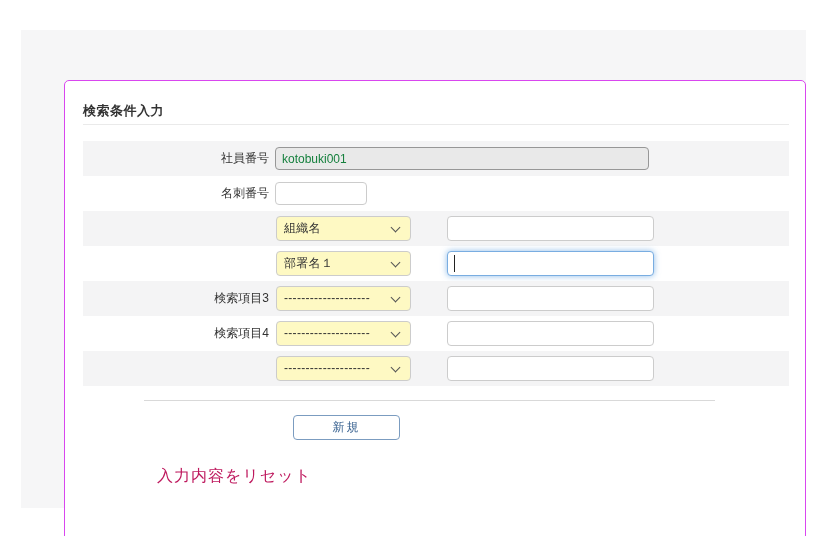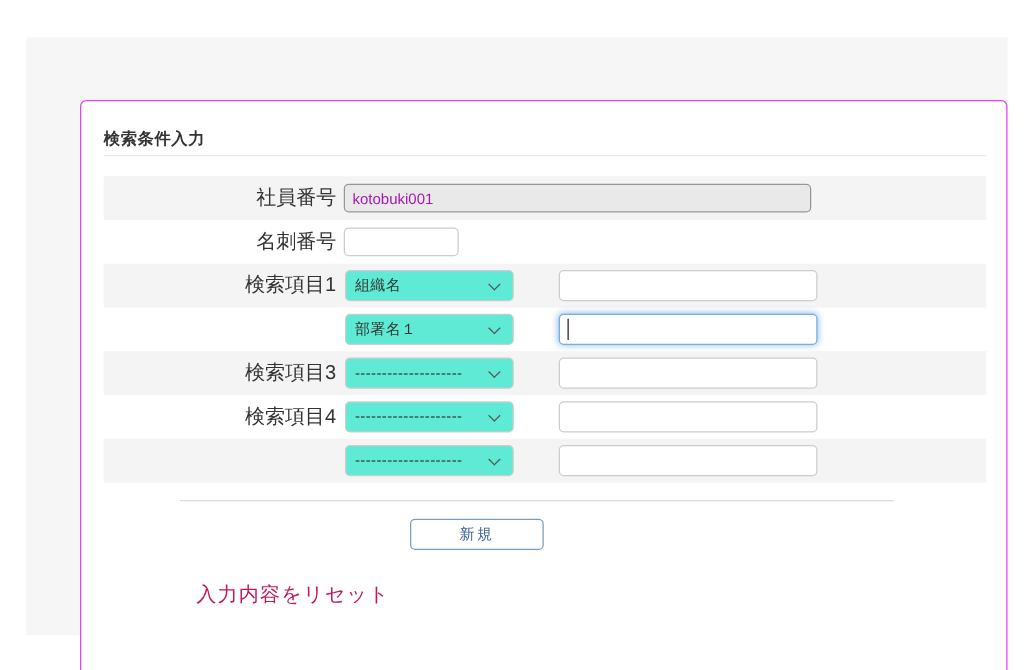--- a/index.html
+++ b/index.html
@@ -23,65 +23,65 @@
   }
   .title-divider{
     position:absolute;left:18px;top:43px;width:706px;height:0;
     border-top:1px solid #eaeaea;
   }
   .rows{position:absolute;left:18px;top:60px;width:706px;}
   .frow{position:relative;height:35px;}
   .frow.band{background:#f4f4f5;}
   .flabel{
     position:absolute;left:0;top:0;width:186px;height:35px;line-height:35px;
-    text-align:right;font-size:16px;color:#333;
+    text-align:right;font-size:12px;color:#333;
   }
   .txt{
     position:absolute;box-sizing:border-box;height:25px;top:5px;
     border:1px solid #cccccc;border-radius:4px;background:#fff;
-    font-family:inherit;font-size:12px;color:#a21caf;padding:0 6px;outline:none;
+    font-family:inherit;font-size:12px;color:#15803d;padding:0 6px;outline:none;
   }
   .txt.readonly{
     left:192px;top:6px;width:374px;height:23px;
     background:#e9e9e9;border:1px solid #979797;
   }
   .txt.small{left:192px;top:6px;width:92px;height:23px;}
   .txt.cond{left:364px;width:207px;}
   .txt.focused{
     border:1px solid #79ade1;
     box-shadow:0 0 6px rgba(96,160,224,.7);
   }
   .caret{
     position:absolute;left:371px;top:9px;width:1px;height:17px;background:#222;
   }
   .select{
     position:absolute;left:193px;top:5px;width:135px;height:25px;
     box-sizing:border-box;border:1px solid #cccccc;border-radius:4px;
-    background:#5eead4;cursor:default;
+    background:#fef9c3;cursor:default;
   }
   .select .sel-text{
     position:absolute;left:7px;top:0;line-height:23px;font-size:12px;color:#333;
     white-space:nowrap;letter-spacing:.3px;
   }
   .select .chevron{
     position:absolute;right:11px;top:7px;width:6px;height:6px;
     border-right:1.4px solid #555;border-bottom:1.4px solid #555;
     transform:rotate(45deg);
   }
   .actions-divider{
     position:absolute;left:79px;top:319px;width:571px;height:0;
     border-top:1px solid #d9d9d9;
   }
   .btn{
     position:absolute;top:334px;height:25px;box-sizing:border-box;
     border-radius:4px;font-family:inherit;font-size:12px;letter-spacing:2px;
     cursor:pointer;line-height:23px;text-align:center;padding:0;
   }
   .btn-new{
-    left:263px;width:107px;background:#ffffff;border:1px solid #7b9cc0;
+    left:228px;width:107px;background:#ffffff;border:1px solid #7b9cc0;
     color:#3a6391;
   }
   .btn-search{
     left:390px;width:106px;background:#4679ae;border:1px solid #4679ae;
     color:#ffffff;
   }
   .reset-link{
     position:absolute;left:92px;top:385px;font-size:16px;color:#be185d;
     text-decoration:none;letter-spacing:1px;cursor:pointer;
   }
@@ -101,21 +101,20 @@
         <div class="flabel">社員番号</div>
         <input class="txt readonly" type="text" readonly="" value="kotobuki001" style="">
       </div>
 
       <div class="frow">
         <div class="flabel">名刺番号</div>
         <input class="txt small" type="text" value="" style="">
       </div>
 
       <div class="frow band">
-        <div class="flabel">検索項目1</div>
         <div class="select">
           <span class="sel-text">組織名</span>
           <span class="chevron"></span>
         </div>
         <input class="txt cond" type="text" value="" style="">
       </div>
 
       <div class="frow">
         <div class="select">
           <span class="sel-text">部署名１</span>

